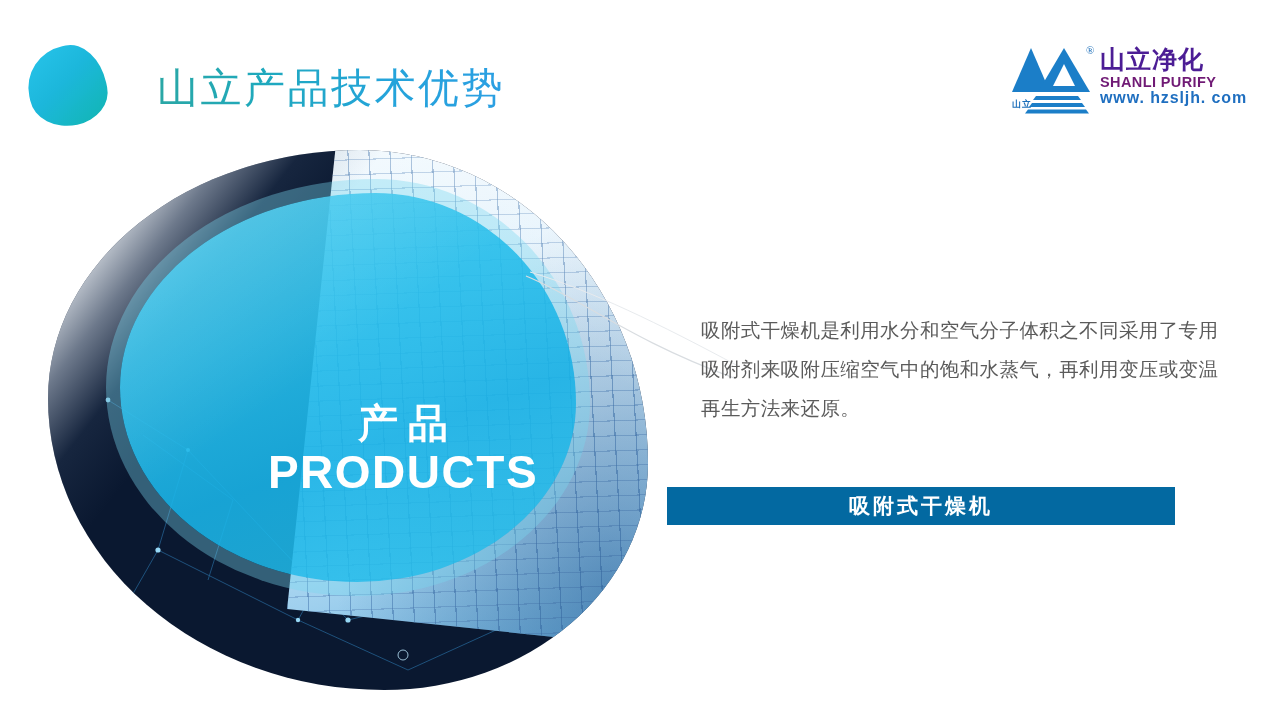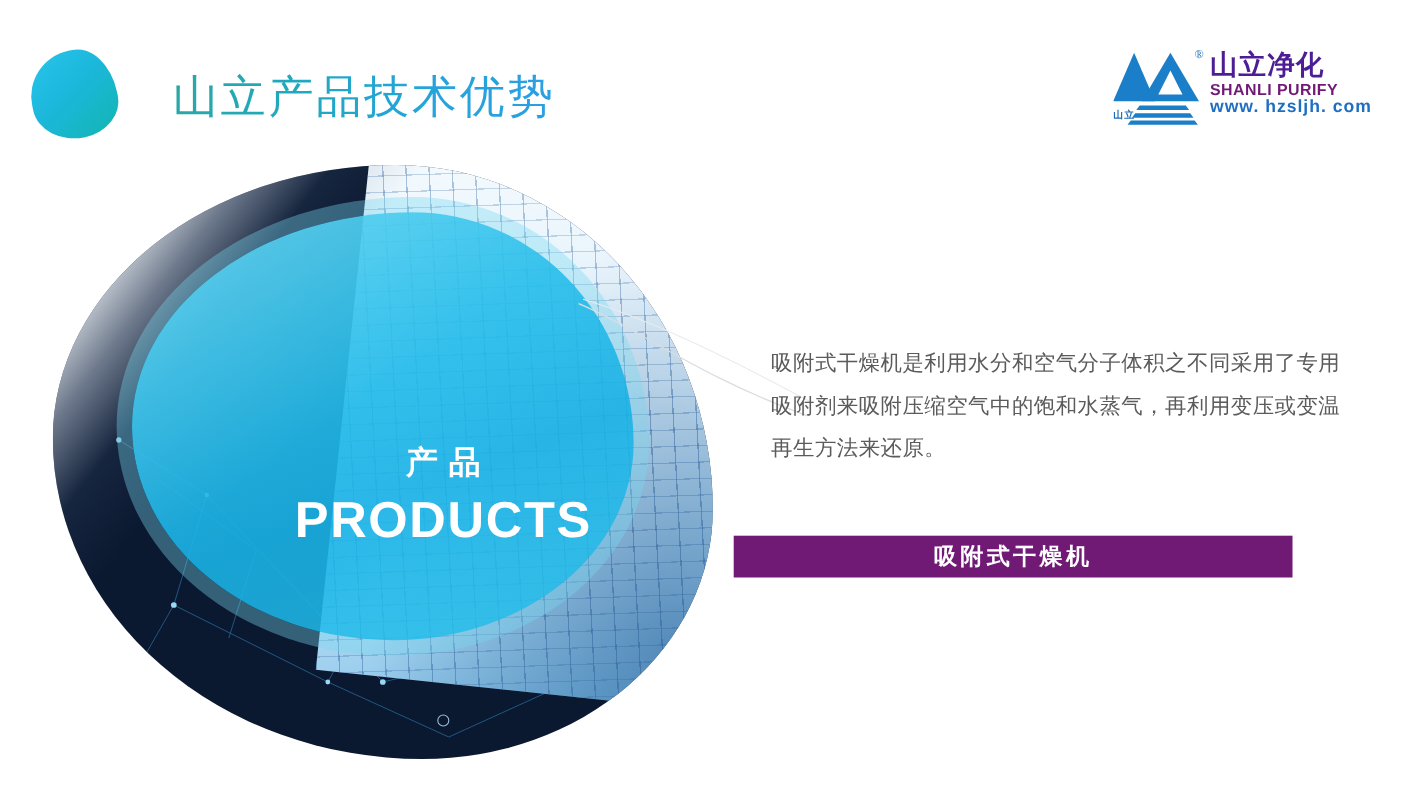--- a/index.html
+++ b/index.html
@@ -121,22 +121,22 @@
   }
   
   #blob-label {
     position:absolute; left:0; top:0; width:100%; height:100%;
     display:flex; flex-direction:column;
     align-items:center; justify-content:center;
     padding-left:110px; padding-top:58px;
     pointer-events:none;
   }
   #blob-label-cn {
-    font-family:Liberation Mono, monospace;
-    font-size:29px; font-weight:700; color:#ffffff;
+    font-family:Liberation Sans, sans-serif;
+    font-size:40px; font-weight:700; color:#ffffff;
     letter-spacing:10px; line-height:46px;
     text-indent:10px;
   }
   #blob-label-en {
     font-family:"Liberation Sans", sans-serif;
     font-size:46px; font-weight:700; color:#ffffff;
     letter-spacing:1.5px; line-height:52px;
   }
 
   
@@ -145,21 +145,21 @@
   
   #body-copy {
     position:absolute; left:669px; top:311px; width:520px;
     font-family:"Liberation Serif", serif;
     font-size:19.5px; line-height:39px; color:#5b5b5b;
     letter-spacing:0.4px;
     margin-left:32px;
   }
   #banner {
     position:absolute; left:667px; top:487px; width:508px; height:38px;
-    background:#701a75;
+    background:#0369a1;
     display:flex; align-items:center; justify-content:center;
   }
   #banner-label {
     font-family:"Liberation Sans", sans-serif;
     font-size:21px; font-weight:700; color:#ffffff; letter-spacing:3px;
   }
 </style>
 </head>
 <body>
 

